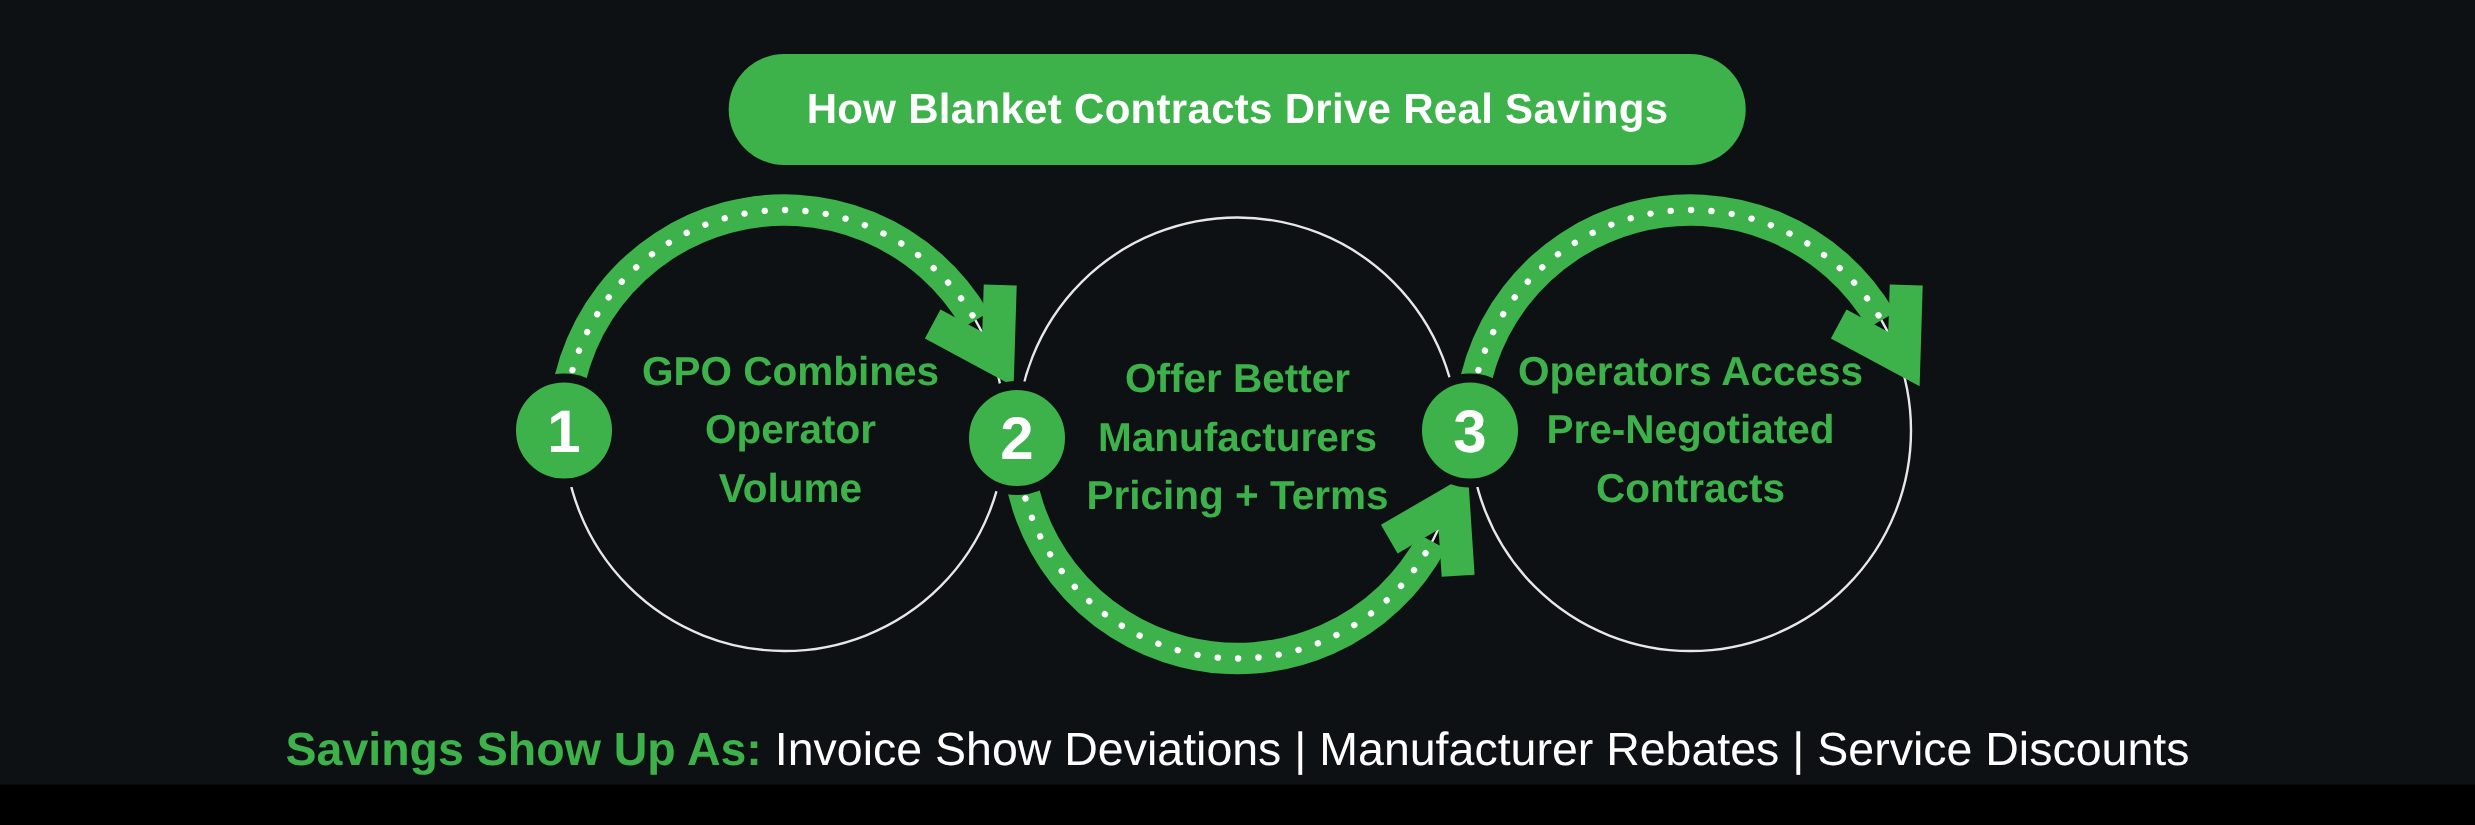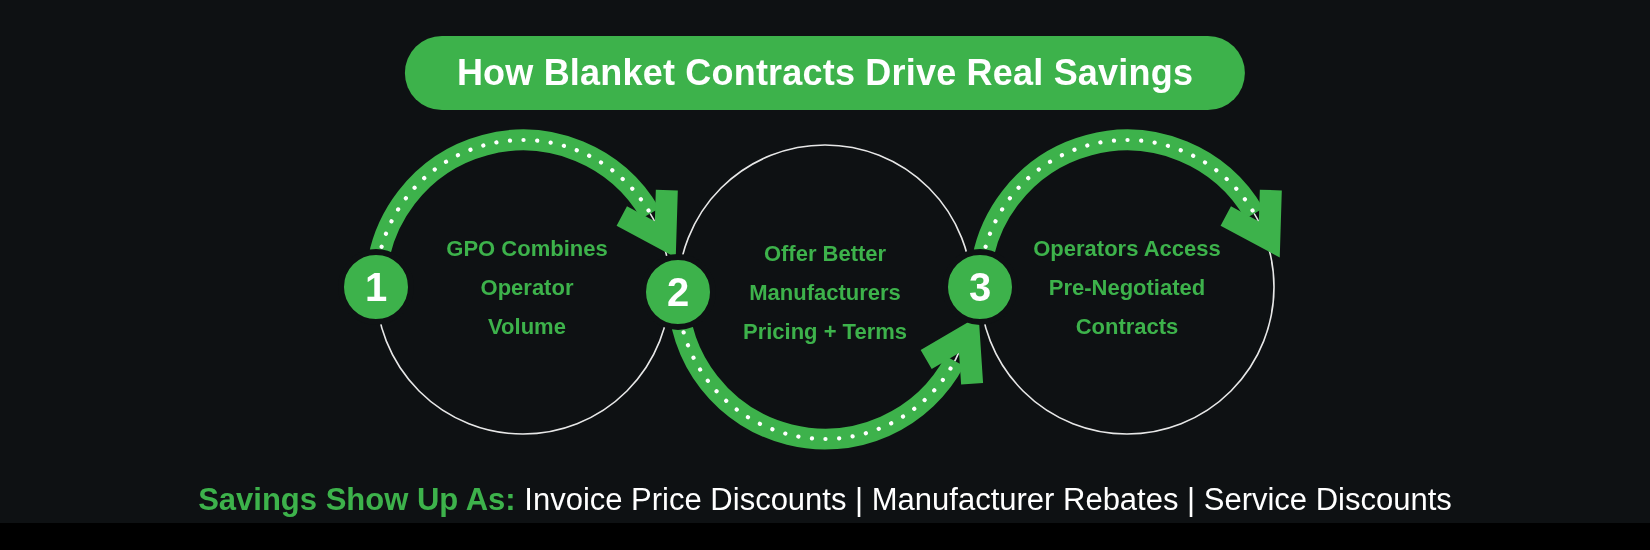--- a/index.html
+++ b/index.html
@@ -9,30 +9,30 @@
     font-family: "Liberation Sans", sans-serif;
     position: relative;
     overflow: hidden;
   }
   .stage { position: absolute; left: 0; top: 0; width: 1650px; height: 550px; }
 
   .banner {
     position: absolute; top: 36px; left: 50%; transform: translateX(-50%);
     background: #3db24b; color: #ffffff;
     height: 74px; line-height: 74px; padding: 0 52px;
-    border-radius: 38px; font-size: 36px; font-weight: bold;
+    border-radius: 38px; font-size: 28px; font-weight: bold;
     white-space: nowrap; letter-spacing: 0.2px;
   }
 
   svg.diagram { position: absolute; left: 0; top: 0; }
 
   .step-text {
     position: absolute; width: 310px; text-align: center;
     transform: translate(-50%, -50%);
-    color: #3db24b; font-size: 22px; font-weight: bold; line-height: 39px;
+    color: #3db24b; font-size: 27px; font-weight: bold; line-height: 39px;
   }
   .step-text span { display: block; }
   .step-text.s1 { left: 527px; top: 287px; }
   .step-text.s2 { left: 825px; top: 292px; }
   .step-text.s3 { left: 1127px; top: 287px; }
 
   .footer {
     position: absolute; top: 482px; left: 0; width: 100%;
     text-align: center; font-size: 31px; white-space: nowrap;
   }
@@ -100,17 +100,17 @@
     <span>Pricing + Terms</span>
   </div>
   <div class="step-text s3">
     <span>Operators Access</span>
     <span>Pre-Negotiated</span>
     <span>Contracts</span>
   </div>
 
   <div class="footer">
     <span class="label">Savings Show Up As:</span>
-    <span class="rest">Invoice Price Discounts | Manufacturer Rebates | Service Discounts</span>
+    <span class="rest">Invoice Show Deviations | Manufacturer Rebates | Service Discounts</span>
   </div>
 
   <div class="bottom-strip"></div>
 </div>
 
 </body></html>

